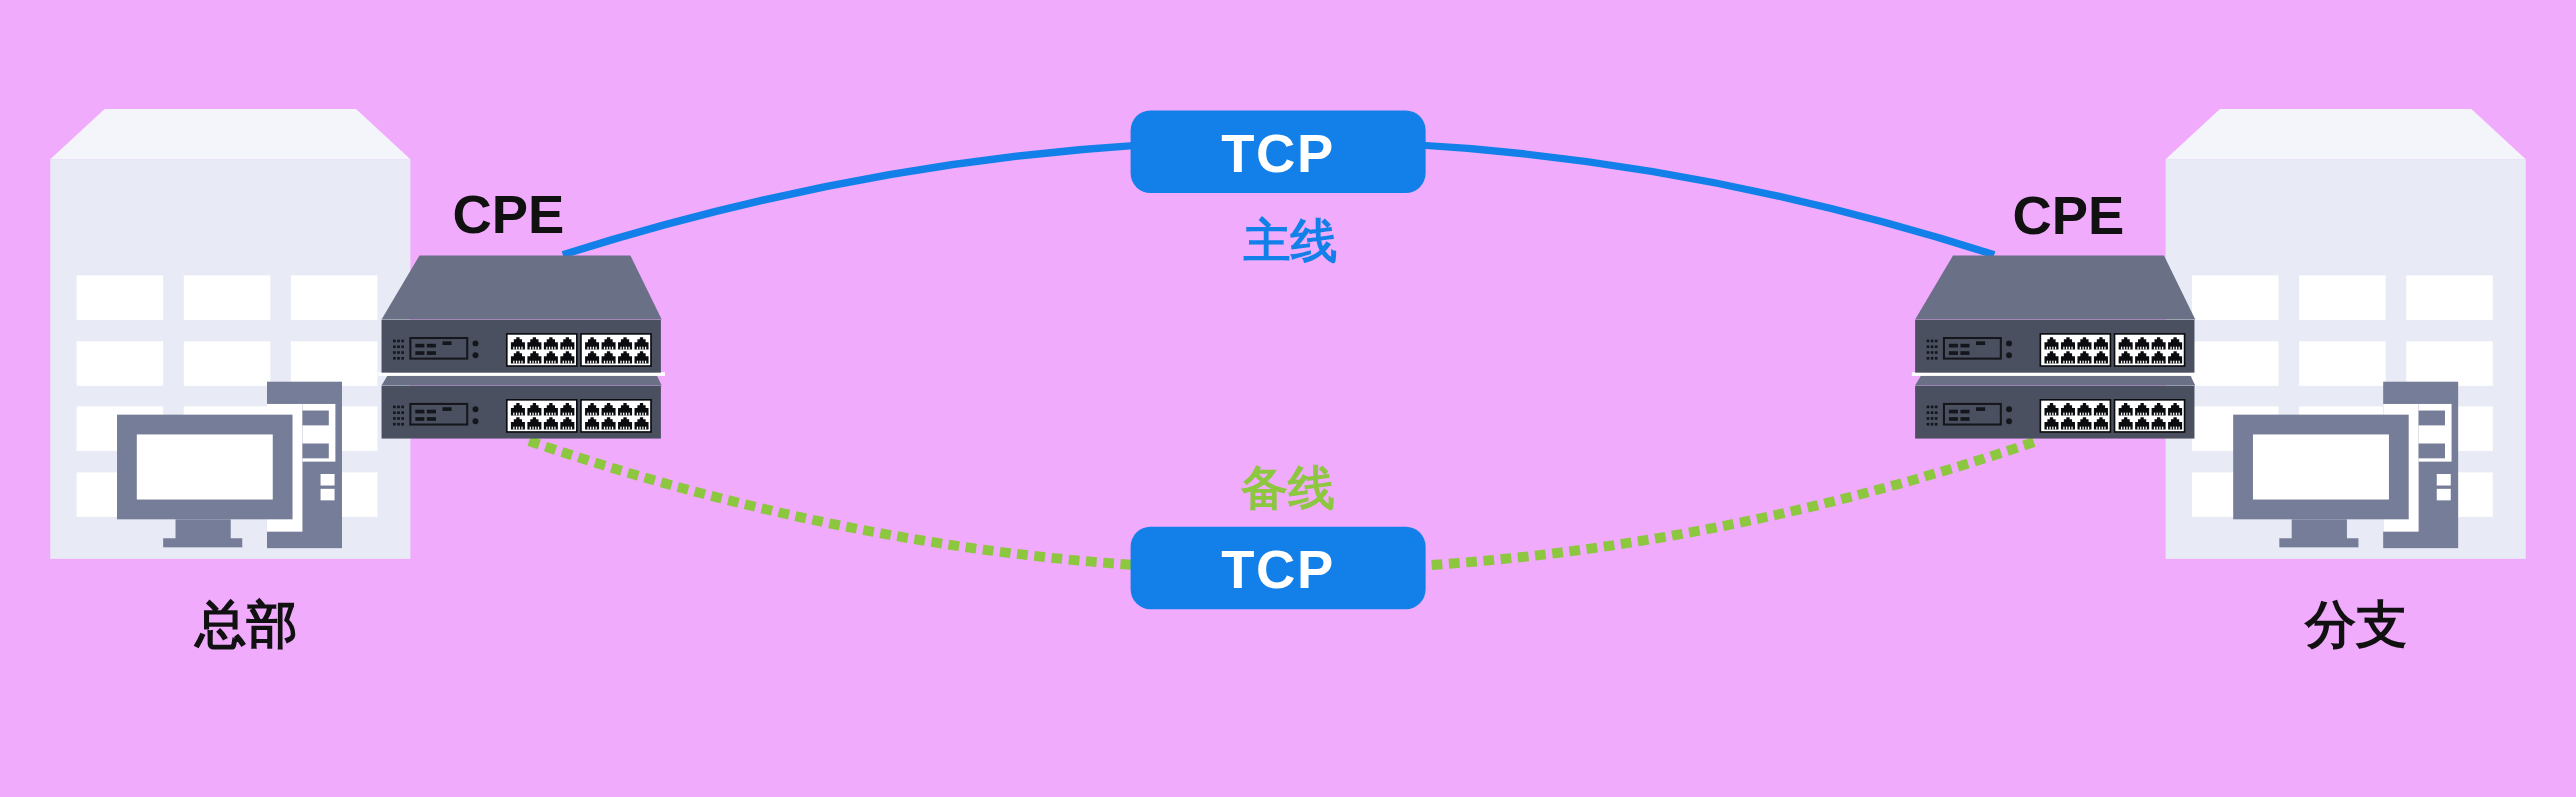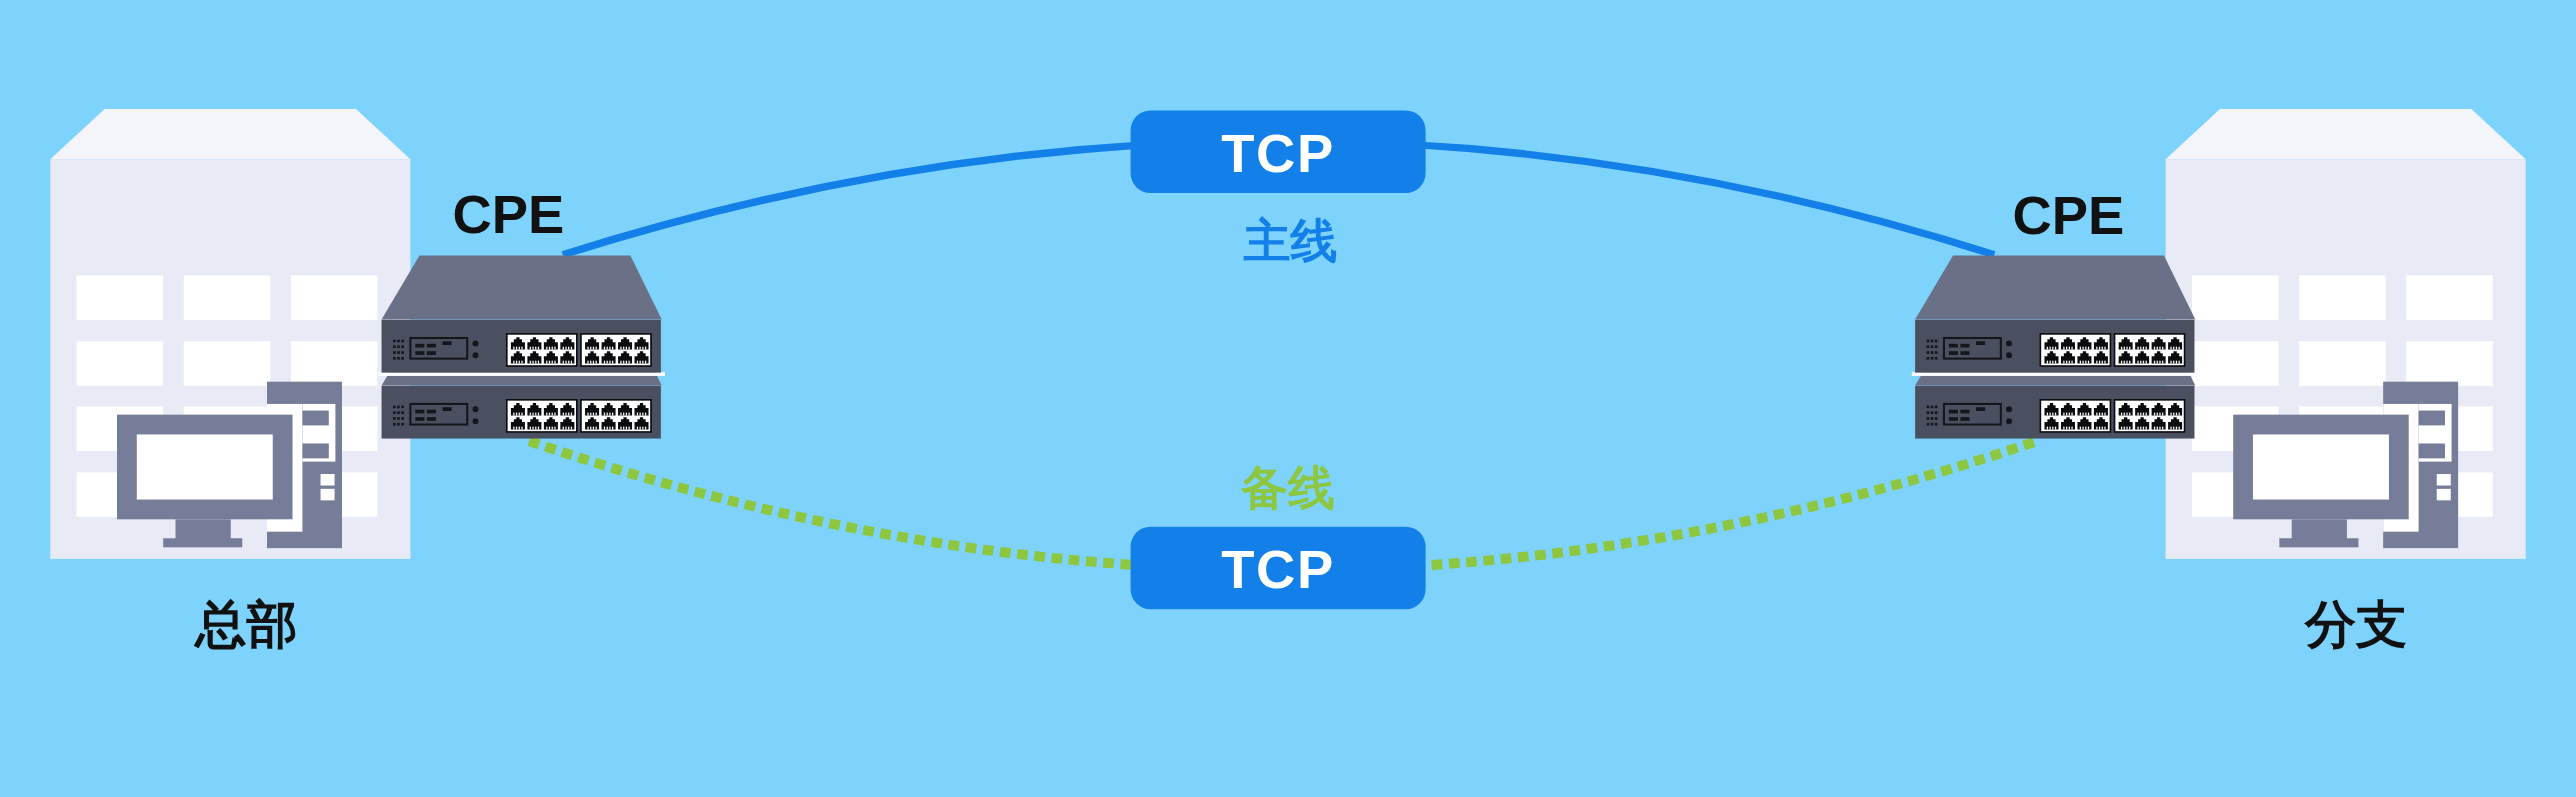--- a/index.html
+++ b/index.html
@@ -1,16 +1,16 @@
 <!DOCTYPE html>
 <html style="font-size:13px"><head>
 <meta charset="utf-8">
 <style>
   html,body{margin:0;padding:0;background:#fff;}
-  .canvas{position:relative;width:2576px;height:798px;background:#7dd3fc;overflow:hidden;
+  .canvas{position:relative;width:2576px;height:798px;background:#f0abfc;overflow:hidden;
           font-family:"Liberation Sans","DejaVu Sans",sans-serif;}
   svg{position:absolute;left:0;top:0;}
   text{font-family:"Liberation Sans","DejaVu Sans",sans-serif;}
   .lbl-device{font-size:66px;font-weight:700;}
   .lbl-site{font-size:62px;font-weight:600;}
   .lbl-line{font-size:57px;font-weight:600;}
   .lbl-badge{font-size:66px;font-weight:700;letter-spacing:2px;}
 </style>
 </head>
 <body>

